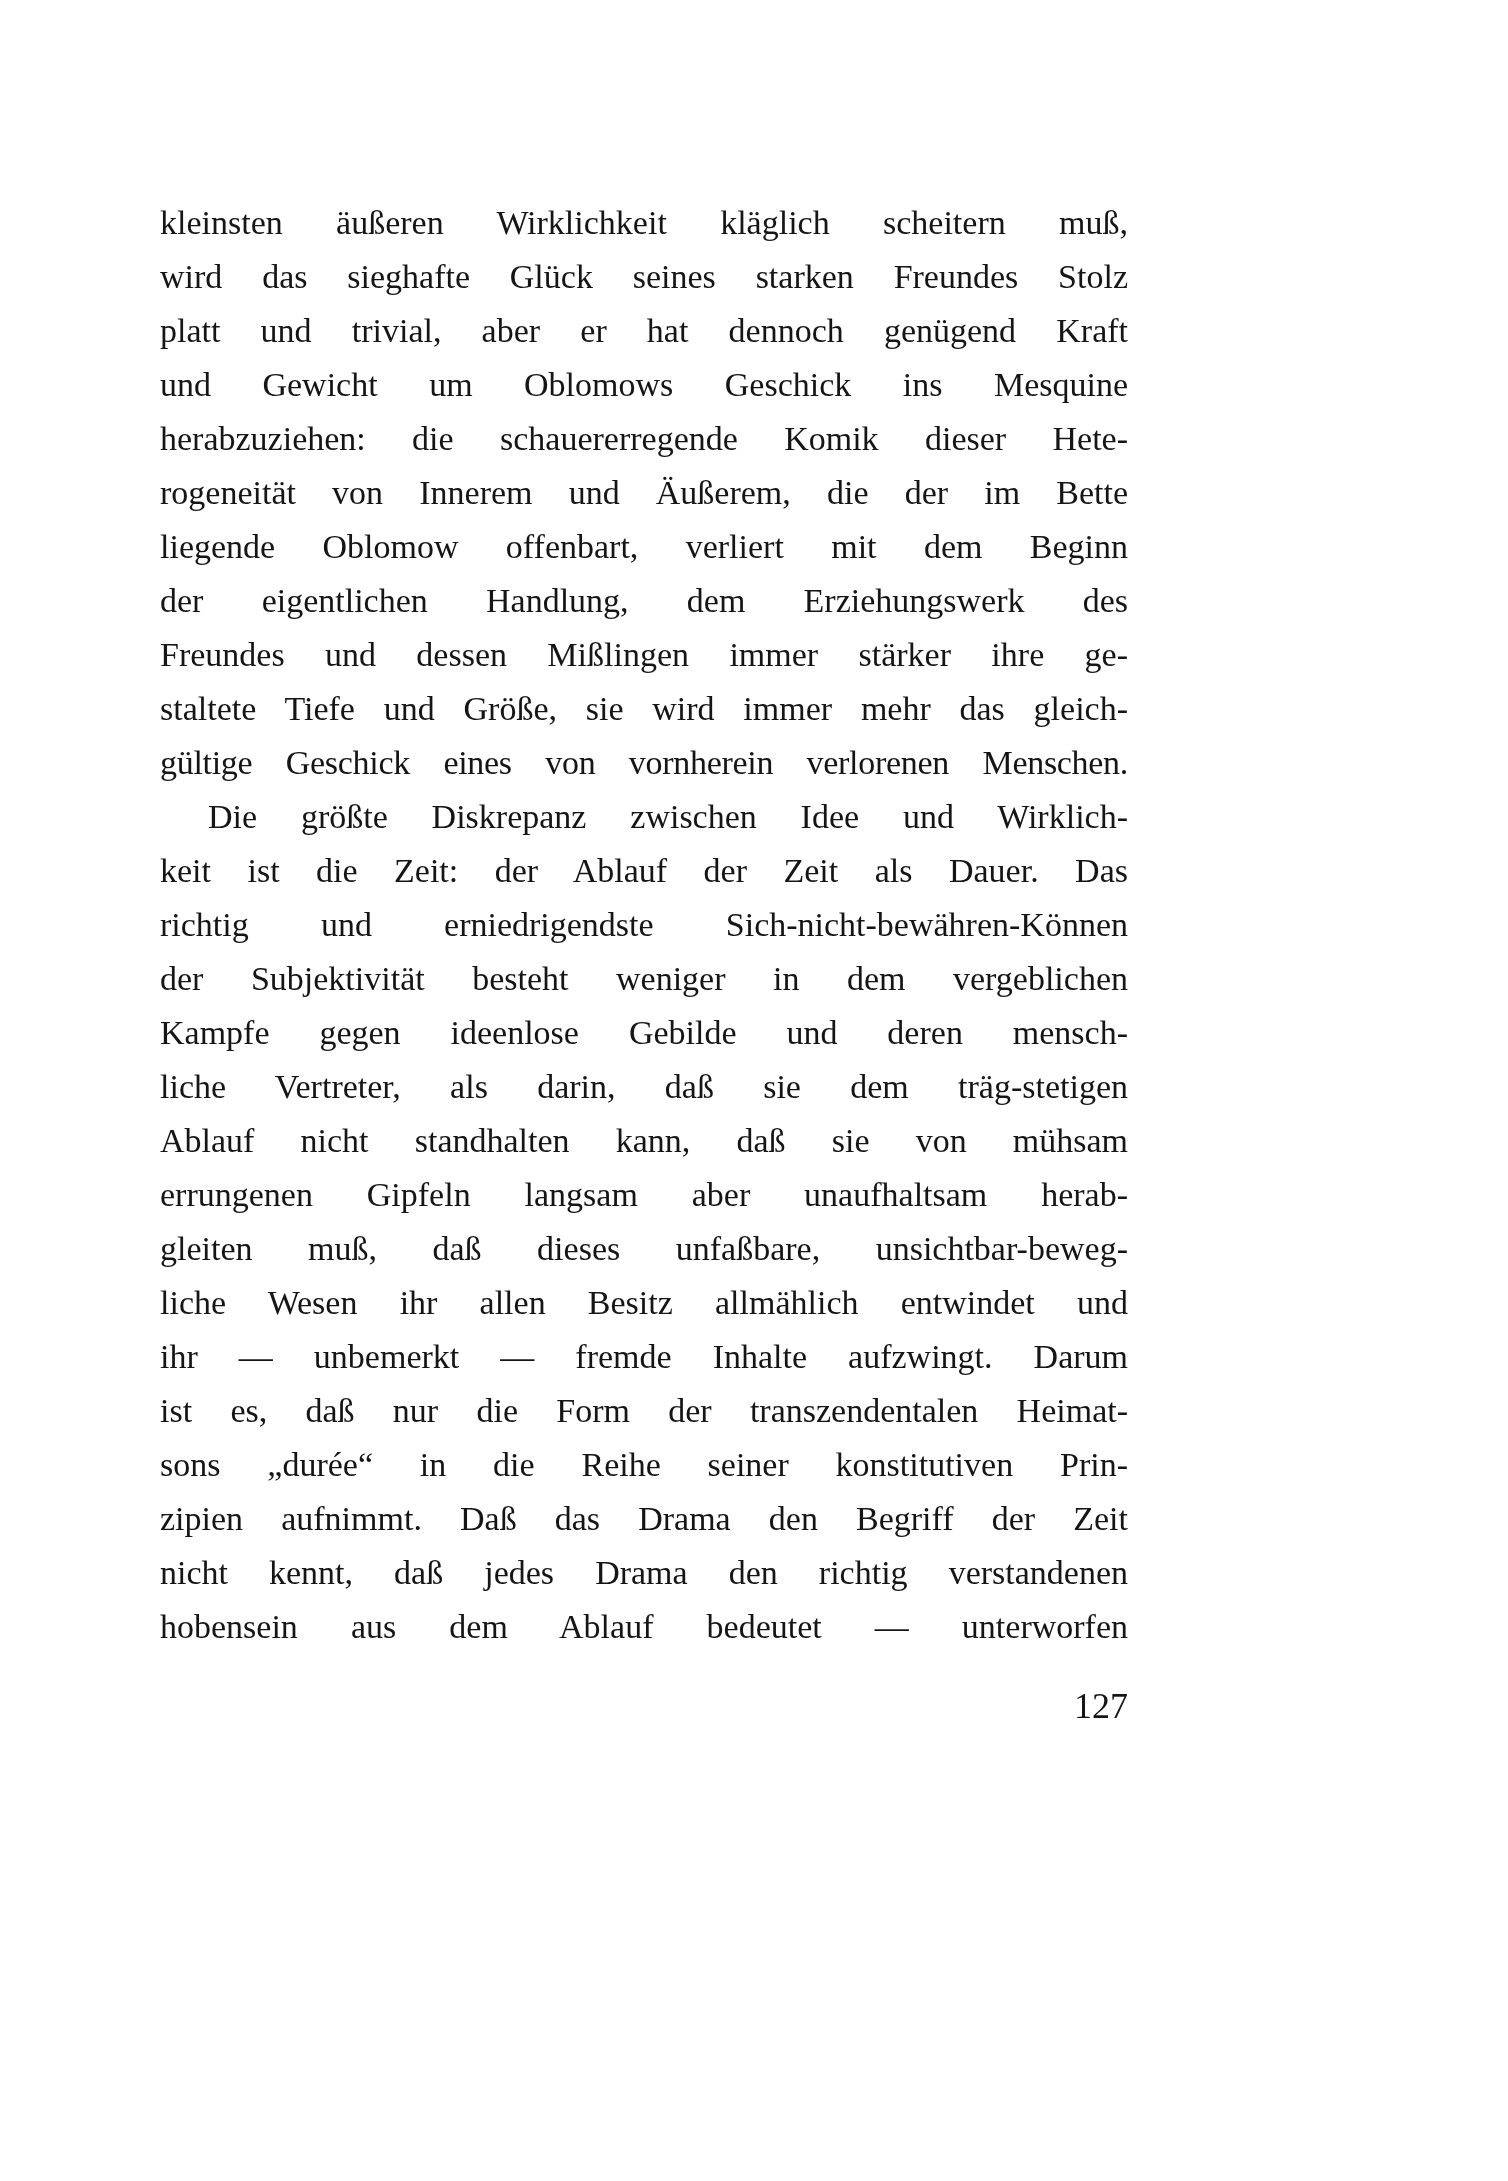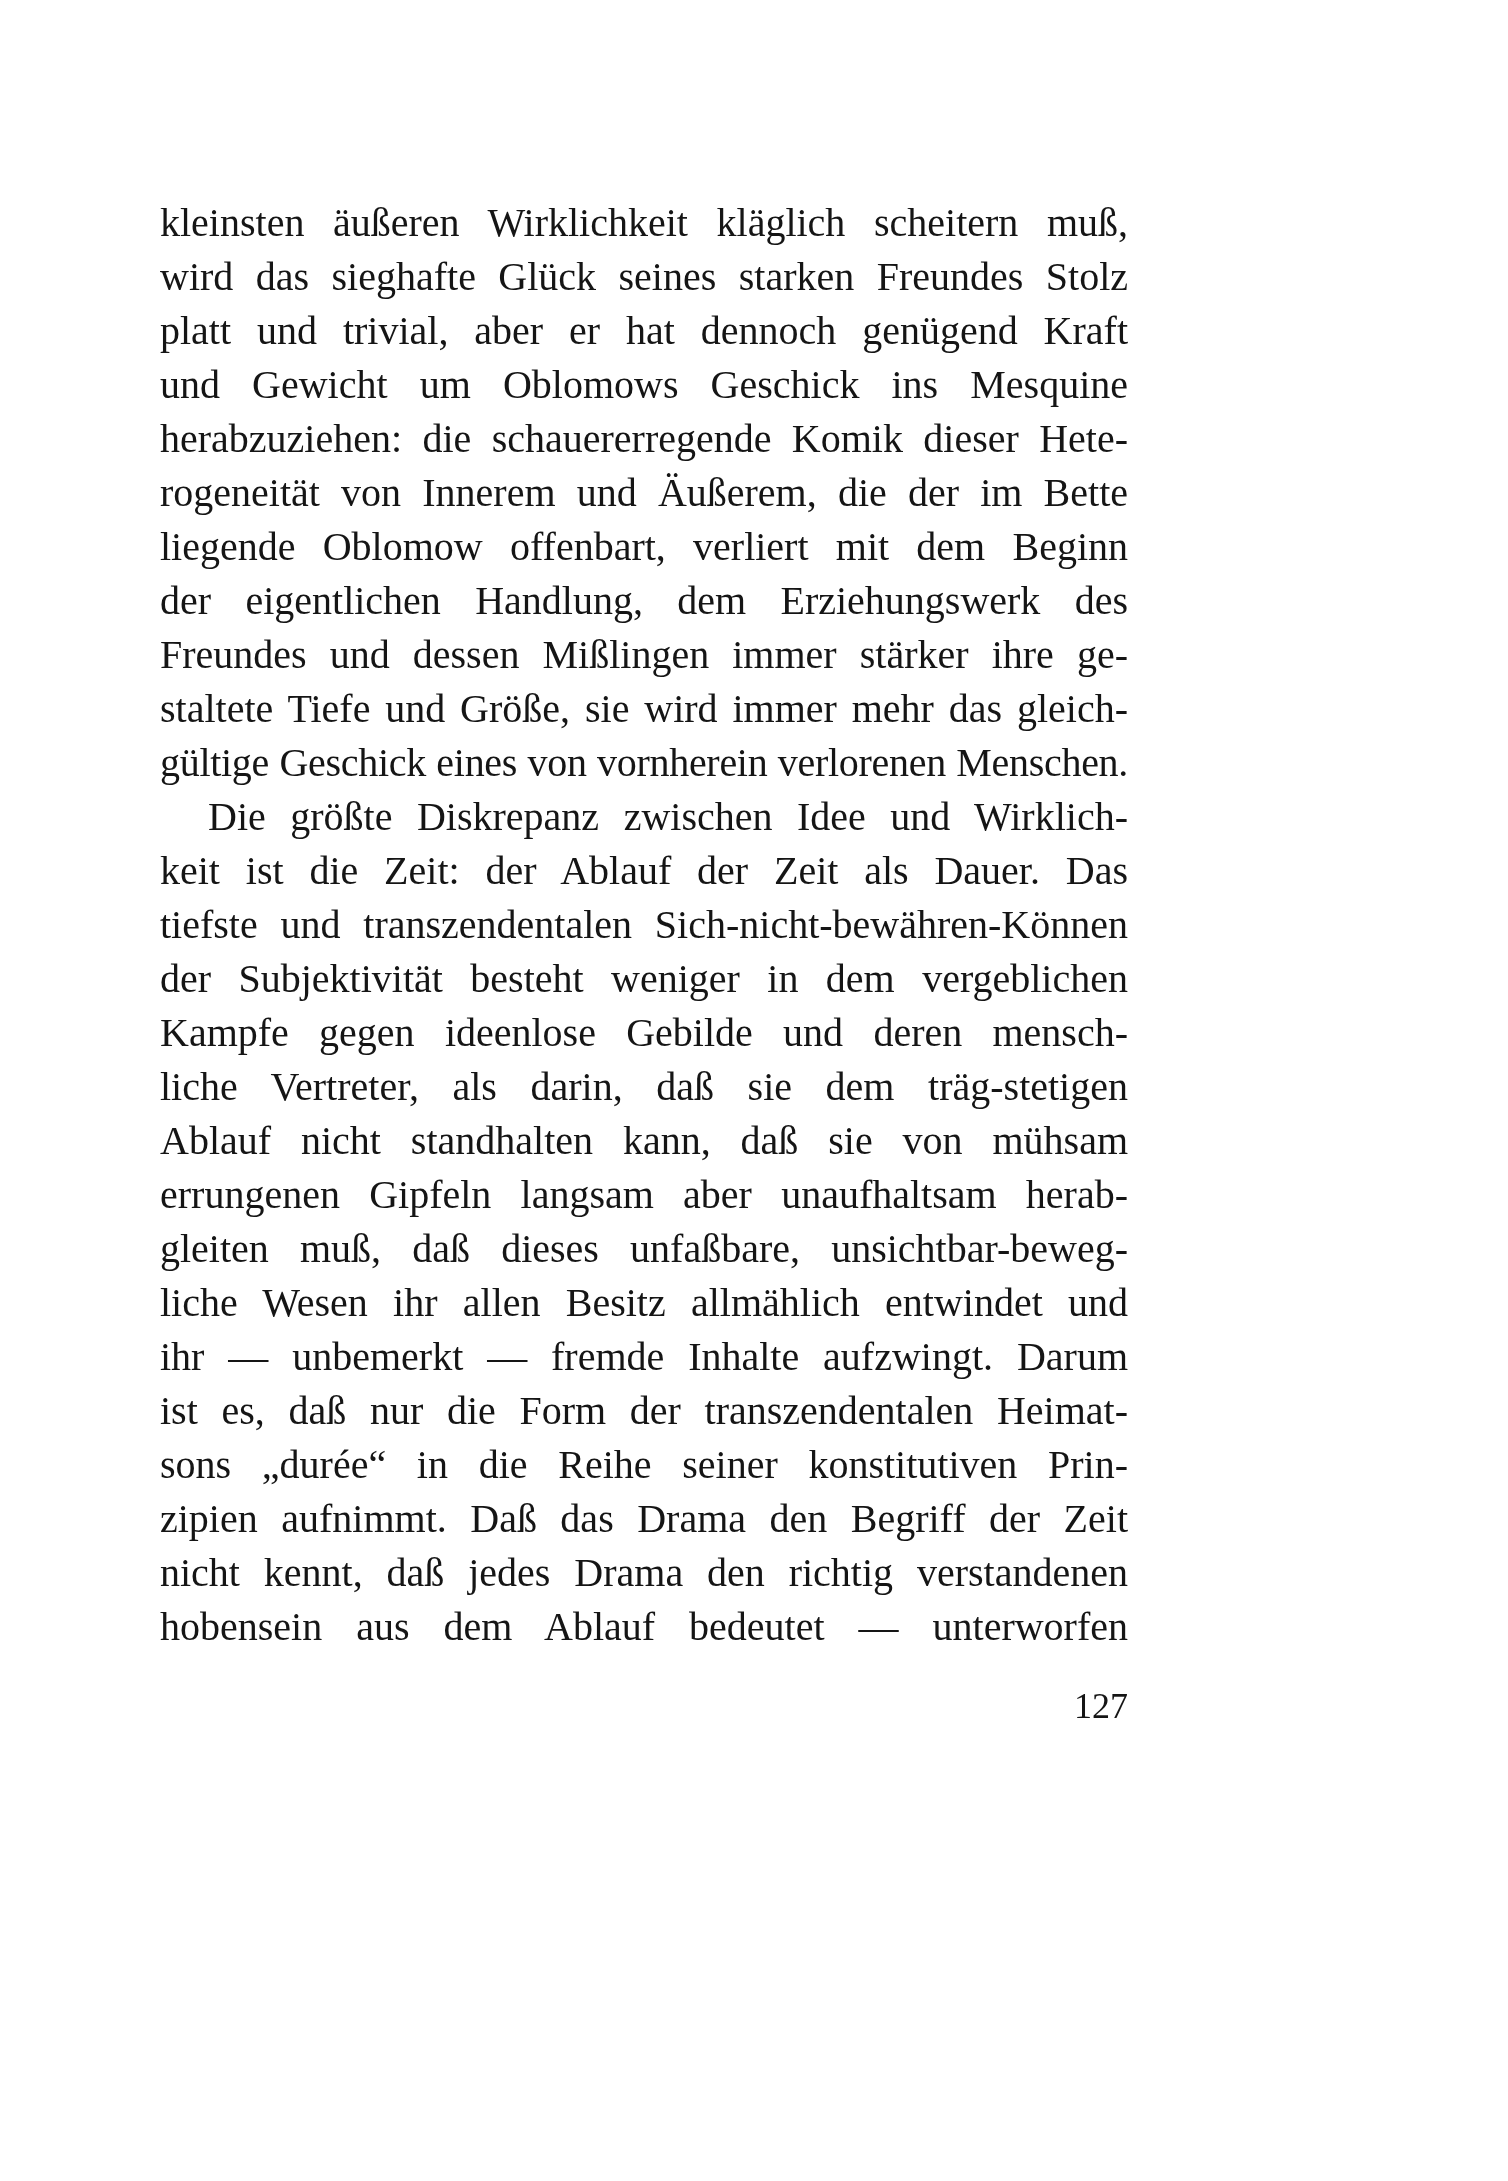--- a/index.html
+++ b/index.html
@@ -14,21 +14,21 @@
     background: #ffffff;
     overflow: hidden;
     font-family: "Liberation Serif", "DejaVu Serif", serif;
     color: #151515;
   }
   .text-block {
     position: absolute;
     left: 160px;
     top: 196px;
     width: 968px;
-    font-size: 40px;
+    font-size: 34px;
     line-height: 54px;
     -webkit-font-smoothing: antialiased;
   }
   .line {
     text-align: justify;
     text-align-last: justify;
     min-height: 54px;
     white-space: normal;
   }
   .line.indent {
@@ -59,21 +59,21 @@
     <div class="line">und Gewicht um Oblomows Geschick ins Mesquine</div>
     <div class="line">herabzuziehen: die schauererregende Komik dieser Hete-</div>
     <div class="line">rogeneität von Innerem und Äußerem, die der im Bette</div>
     <div class="line">liegende Oblomow offenbart, verliert mit dem Beginn</div>
     <div class="line">der eigentlichen Handlung, dem Erziehungswerk des</div>
     <div class="line">Freundes und dessen Mißlingen immer stärker ihre ge-</div>
     <div class="line">staltete Tiefe und Größe, sie wird immer mehr das gleich-</div>
     <div class="line tight">gültige Geschick eines von vornherein verlorenen Menschen.</div>
     <div class="line indent">Die größte Diskrepanz zwischen Idee und Wirklich-</div>
     <div class="line">keit ist die Zeit: der Ablauf der Zeit als Dauer. Das</div>
-    <div class="line">tiefste und transzendentalen Sich-nicht-bewähren-Können</div>
+    <div class="line">richtig und erniedrigendste Sich-nicht-bewähren-Können</div>
     <div class="line">der Subjektivität besteht weniger in dem vergeblichen</div>
     <div class="line">Kampfe gegen ideenlose Gebilde und deren mensch-</div>
     <div class="line">liche Vertreter, als darin, daß sie dem träg-stetigen</div>
     <div class="line">Ablauf nicht standhalten kann, daß sie von mühsam</div>
     <div class="line">errungenen Gipfeln langsam aber unaufhaltsam herab-</div>
     <div class="line">gleiten muß, daß dieses unfaßbare, unsichtbar-beweg-</div>
     <div class="line">liche Wesen ihr allen Besitz allmählich entwindet und</div>
     <div class="line">ihr — unbemerkt — fremde Inhalte aufzwingt. Darum</div>
     <div class="line">ist es, daß nur die Form der transzendentalen Heimat-</div>
     <div class="line">sons „durée“ in die Reihe seiner konstitutiven Prin-</div>

